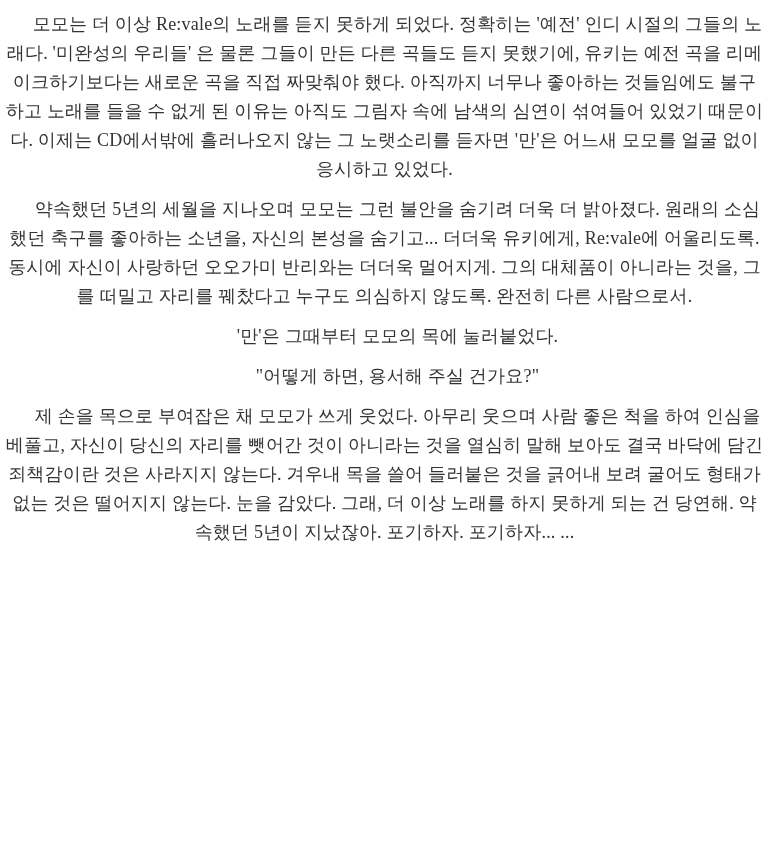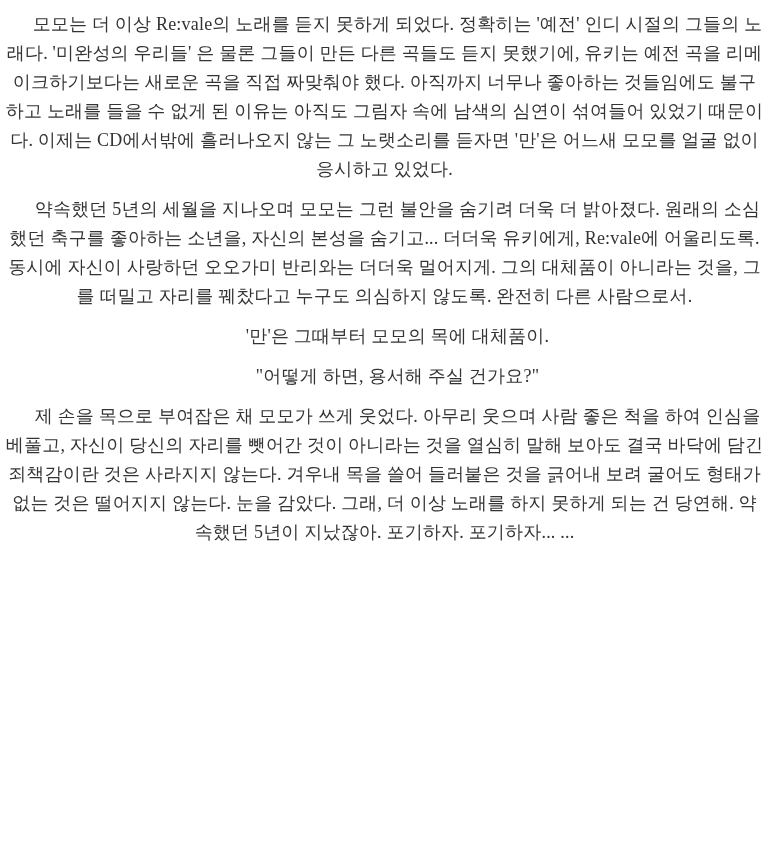--- a/index.html
+++ b/index.html
@@ -31,17 +31,17 @@
   .page p:first-child {
     margin-top: 10px;
   }
 </style>
 </head>
 <body>
 
 <div class="page">
   <p>모모는 더 이상 Re:vale의 노래를 듣지 못하게 되었다. 정확히는 '예전' 인디 시절의 그들의 노래다. '미완성의 우리들' 은 물론 그들이 만든 다른 곡들도 듣지 못했기에, 유키는 예전 곡을 리메이크하기보다는 새로운 곡을 직접 짜맞춰야 했다. 아직까지 너무나 좋아하는 것들임에도 불구하고 노래를 들을 수 없게 된 이유는 아직도 그림자 속에 남색의 심연이 섞여들어 있었기 때문이다. 이제는 CD에서밖에 흘러나오지 않는 그 노랫소리를 듣자면 '만'은 어느새 모모를 얼굴 없이 응시하고 있었다.</p>
   <p>약속했던 5년의 세월을 지나오며 모모는 그런 불안을 숨기려 더욱 더 밝아졌다. 원래의 소심했던 축구를 좋아하는 소년을, 자신의 본성을 숨기고... 더더욱 유키에게, Re:vale에 어울리도록. 동시에 자신이 사랑하던 오오가미 반리와는 더더욱 멀어지게. 그의 대체품이 아니라는 것을, 그를 떠밀고 자리를 꿰찼다고 누구도 의심하지 않도록. 완전히 다른 사람으로서.</p>
-  <p>'만'은 그때부터 모모의 목에 대체품이.</p>
+  <p>'만'은 그때부터 모모의 목에 눌러붙었다.</p>
   <p>"어떻게 하면, 용서해 주실 건가요?"</p>
   <p>제 손을 목으로 부여잡은 채 모모가 쓰게 웃었다. 아무리 웃으며 사람 좋은 척을 하여 인심을 베풀고, 자신이 당신의 자리를 뺏어간 것이 아니라는 것을 열심히 말해 보아도 결국 바닥에 담긴 죄책감이란 것은 사라지지 않는다. 겨우내 목을 쓸어 들러붙은 것을 긁어내 보려 굴어도 형태가 없는 것은 떨어지지 않는다. 눈을 감았다. 그래, 더 이상 노래를 하지 못하게 되는 건 당연해. 약속했던 5년이 지났잖아. 포기하자. 포기하자... ...</p>
 
 </div>
 
 </body></html>

